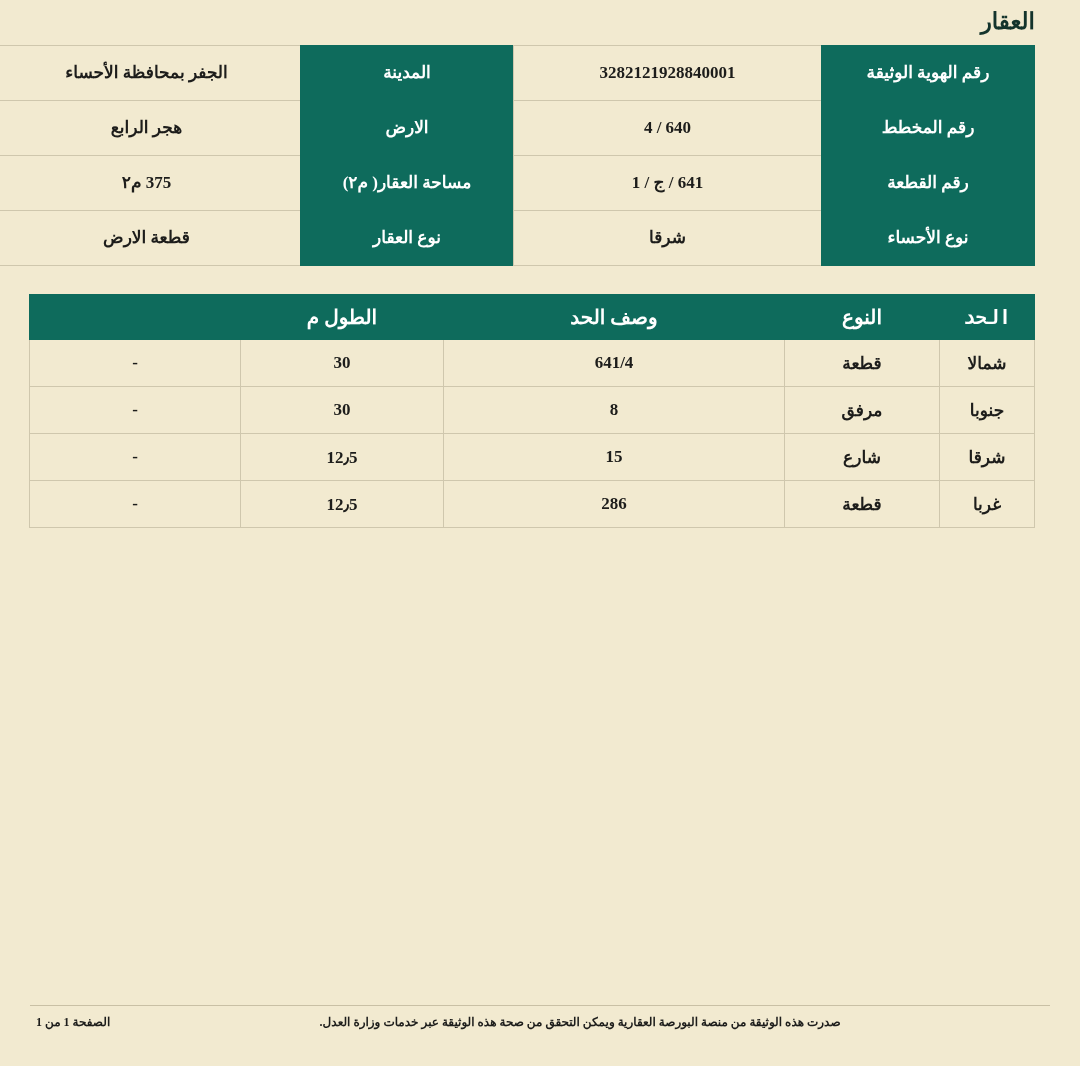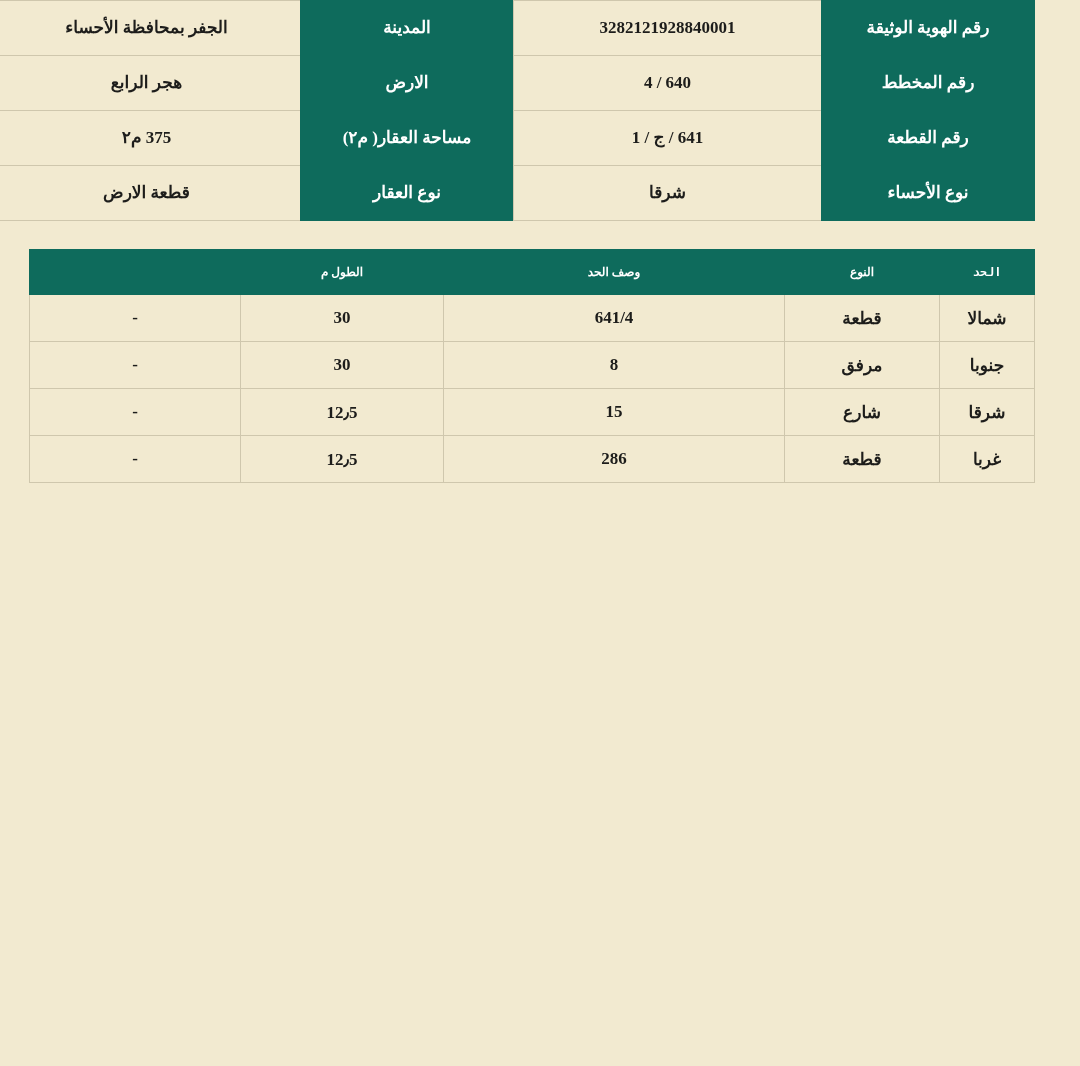--- a/index.html
+++ b/index.html
@@ -65,21 +65,21 @@
   
   table.limits {
     border-collapse: collapse;
     width: 990px;
     margin: 28px auto 0 auto;
     table-layout: fixed;
   }
   table.limits th {
     background: #0e6b5c;
     color: #ffffff;
-    font-size: 12px;
+    font-size: 20px;
     font-weight: bold;
     height: 42px;
     border: 1px solid #0e6b5c;
     text-align: center;
     vertical-align: middle;
   }
   table.limits td {
     border: 1px solid #cfc7ad;
     height: 44px;
     font-size: 17px;
@@ -111,20 +111,21 @@
     color: #1d1d1b;
   }
   .footer .note { flex: 1; text-align: center; }
   .footer .pg { white-space: nowrap; padding-left: 6px;}
 </style>
 </head>
 <body>
 
 <div class="page">
 
+  <div class="doc-title">العقار</div>
 
   <table class="info">
     <tbody>
       <tr>
         <td class="lbl">رقم الهوية الوثيقة</td>
         <td class="val">3282121928840001</td>
         <td class="lbl">المدينة</td>
         <td class="val">الجفر بمحافظة الأحساء</td>
       </tr>
       <tr>
@@ -183,14 +184,18 @@
       <tr>
         <td>غربا</td>
         <td>قطعة</td>
         <td>286</td>
         <td>12٫5</td>
         <td>-</td>
       </tr>
     </tbody>
   </table>
 
+  <div class="footer">
+    <div class="pg">الصفحة 1 من 1</div>
+    <div class="note">صدرت هذه الوثيقة من منصة البورصة العقارية ويمكن التحقق من صحة هذه الوثيقة عبر خدمات وزارة العدل.</div>
+  </div>
 
 </div>
 
 </body></html>

